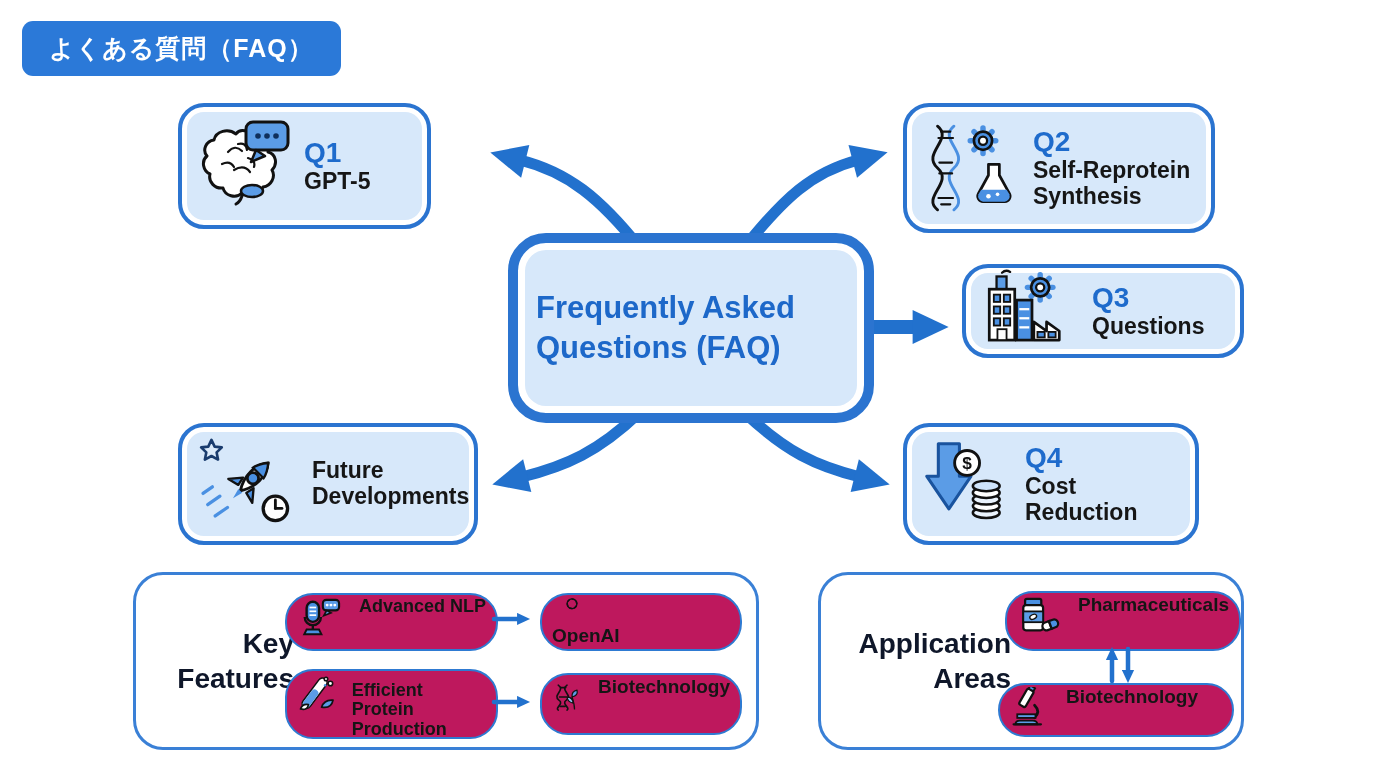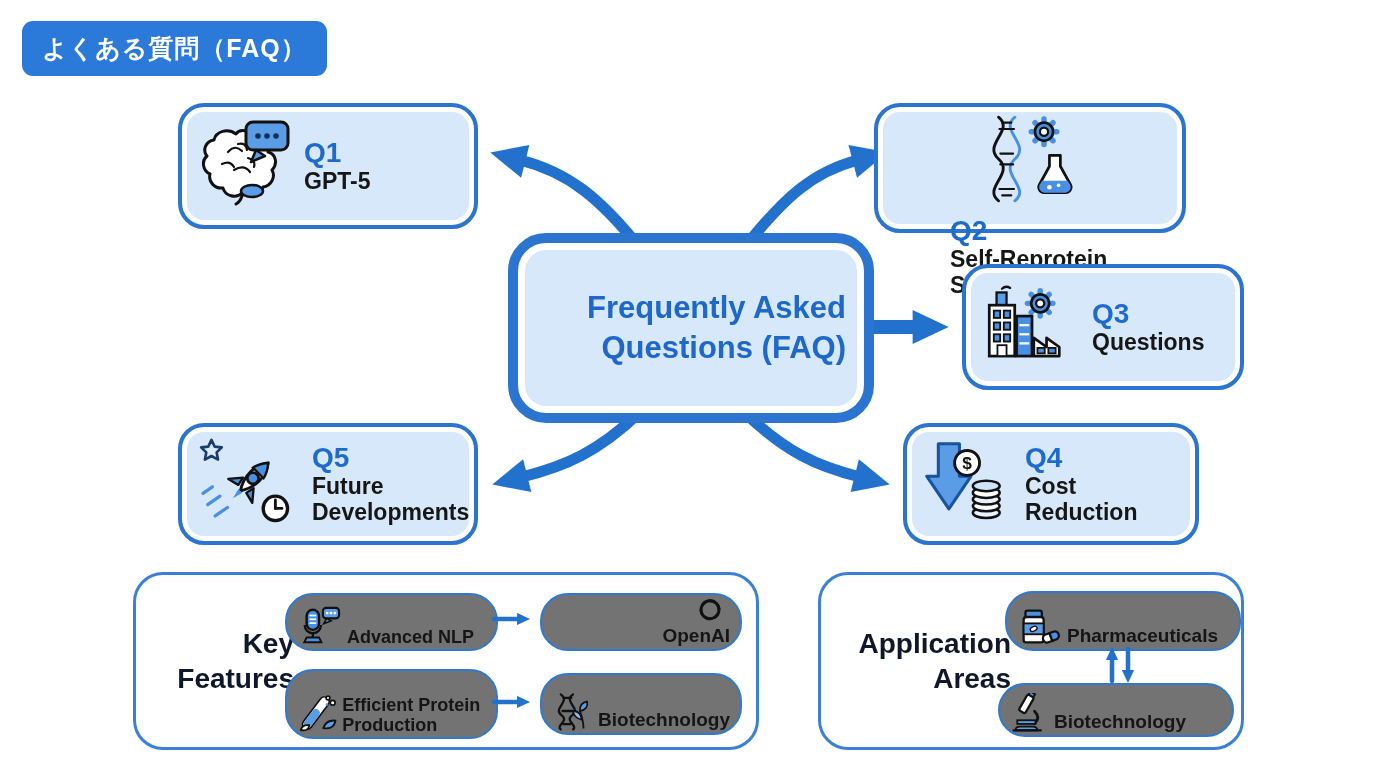--- a/index.html
+++ b/index.html
@@ -4,43 +4,43 @@
 <style>
   html,body{margin:0;padding:0;background:#fff;}
   #canvas{position:relative;width:1376px;height:768px;background:#ffffff;overflow:hidden;
           font-family:"Liberation Sans","DejaVu Sans",sans-serif;}
   svg{display:block;}
   .layer{position:absolute;left:0;top:0;pointer-events:none;}
   #arrows-under{z-index:1;}
   #arrows-over{z-index:3;}
 
   .badge{position:absolute;left:22px;top:21px;z-index:2;background:#2b79d8;color:#fff;
-         font-size:25px;font-weight:800;padding:11px 20px;border-radius:11px;letter-spacing:1px;}
+         font-size:25px;font-weight:800;padding:11px 27px;border-radius:11px;letter-spacing:1px;}
 
   .qbox{position:absolute;z-index:2;background:#d7e8fa;border:4.5px solid #2b74d0;border-radius:26px;
         box-shadow:inset 0 0 0 5px #ffffff;display:flex;align-items:center;gap:10px;box-sizing:border-box;
         padding:6px 8px 6px 16px;}
   .qicon{flex:0 0 auto;}
   .qtext{display:flex;flex-direction:column;justify-content:center;}
   .qid{color:#1e6bcc;font-size:28px;font-weight:800;line-height:1.15;}
   .qlabel{color:#161616;font-size:23px;font-weight:800;line-height:1.12;}
 
   .centerbox{position:absolute;left:508px;top:233px;width:366px;height:190px;z-index:2;
              background:#d7e8fa;border:10px solid #2b74d0;border-radius:38px;
              box-shadow:inset 0 0 0 7px #ffffff;display:flex;align-items:center;justify-content:center;
              box-sizing:border-box;}
-  .centertitle{color:#1d68c9;font-size:31px;font-weight:800;text-align:right;line-height:1.3;
+  .centertitle{color:#1d68c9;font-size:31px;font-weight:800;text-align:left;line-height:1.3;
                width:310px;}
 
   .panel{position:absolute;z-index:2;background:#ffffff;border:3px solid #3a80d6;border-radius:30px;
          box-sizing:border-box;}
   .ptitle{position:absolute;top:0;height:100%;display:flex;align-items:center;justify-content:center;
           color:#0f172a;font-size:28px;font-weight:800;text-align:right;line-height:1.25;}
-  .pill{position:absolute;background:#737373;border:2.5px solid #2e7ad2;border-radius:28px;
-        display:flex;align-items:flex-end;gap:4px;box-sizing:border-box;padding:2px 10px;}
+  .pill{position:absolute;background:#be185d;border:2.5px solid #2e7ad2;border-radius:28px;
+        display:flex;align-items:flex-start;gap:16px;box-sizing:border-box;padding:2px 10px;}
   .plabel{color:#151515;font-size:18px;font-weight:800;line-height:1.08;}
   .plabel.big{font-size:19px;}
 </style>
 </head>
 <body>
 
 <div id="canvas">
 
   <svg width="0" height="0" style="position:absolute" aria-hidden="true">
     <defs>
@@ -67,21 +67,21 @@
       <path d="M640,248 C600,198 568,172 520,160" marker-end="url(#bh)"></path>
       <path d="M744,248 C784,198 812,172 858,160" marker-end="url(#bh)"></path>
       <path d="M858,327 H918" stroke-width="14" marker-end="url(#bh)"></path>
       <path d="M744,412 C786,452 816,466 860,477" marker-end="url(#bh)"></path>
       <path d="M640,412 C598,452 566,466 522,477" marker-end="url(#bh)"></path>
     </g>
   </svg>
 
   <div class="badge">よくある質問（FAQ）</div>
 
-  <div class="qbox" style="left:178px;top:103px;width:300px;height:126px;">
+  <div class="qbox" style="left:178px;top:103px;width:253px;height:126px;">
     <svg class="qicon" width="96" height="96" viewBox="0 0 96 96">
       <path d="M38,16 C30,10 18,13 16,22 C8,23 4,32 9,38 C3,43 5,53 12,56 C10,64 17,71 25,70 C27,78 38,81 44,75 C52,80 63,77 65,69 C73,68 78,59 74,52 C80,46 78,36 70,34 C71,25 63,18 55,20 C52,12 42,10 38,16 Z" fill="#fff" stroke="#111" stroke-width="3" stroke-linejoin="round"></path>
       <ellipse cx="54" cy="73" rx="11" ry="6" fill="#5b9ce6" stroke="#111" stroke-width="2.5"></ellipse>
       <path d="M44,78 q-2,6 -6,8" stroke="#111" stroke-width="3" fill="none" stroke-linecap="round"></path>
       <g stroke="#111" stroke-width="2.2" fill="none" stroke-linecap="round">
         <path d="M30,34 q7,-8 14,-1"></path>
           <path d="M24,46 q8,-4 12,3"></path>
         <path d="M40,26 q8,-2 9,6"></path>
           <path d="M36,52 q10,-6 16,2"></path>
           <path d="M50,40 q8,2 6,9"></path>
@@ -91,21 +91,21 @@
       <circle cx="60" cy="18" r="2.8" fill="#0f2f5c"></circle>
         <circle cx="69" cy="18" r="2.8" fill="#0f2f5c"></circle>
         <circle cx="78" cy="18" r="2.8" fill="#0f2f5c"></circle>
     </svg>
     <div class="qtext">
       <span class="qid">Q1</span>
       <span class="qlabel">GPT-5</span>
     </div>
   </div>
 
-  <div class="qbox" style="left:874px;top:103px;width:312px;height:130px;flex-direction:column;">
+  <div class="qbox" style="left:903px;top:103px;width:312px;height:130px;">
     <svg class="qicon" width="100" height="92" viewBox="0 0 110 100">
       <g fill="none" stroke-linecap="round">
         <path d="M16,4 C34,18 -2,34 16,50 C34,66 -2,82 16,96" stroke="#111" stroke-width="3.2"></path>
         <path d="M34,4 C16,18 52,34 34,50 C16,66 52,82 34,96" stroke="#4a90e2" stroke-width="3.2"></path>
         <g stroke="#111" stroke-width="2.4">
           <path d="M20,10 h10"></path>
             <path d="M17,17 h16"></path>
           <path d="M18,44 h14"></path>
             <path d="M18,56 h14"></path>
           <path d="M17,83 h16"></path>
@@ -117,21 +117,21 @@
       <path d="M64,74 l-3,5 a6,6 0 0 0 5,8 h24 a6,6 0 0 0 5,-8 l-3,-5 z" fill="#4a90e2"></path>
       <circle cx="72" cy="81" r="2.5" fill="#fff"></circle>
         <circle cx="82" cy="79" r="2" fill="#fff"></circle>
     </svg>
     <div class="qtext" style="width:168px;">
       <span class="qid">Q2</span>
       <span class="qlabel">Self-Reprotein Synthesis</span>
     </div>
   </div>
 
-  <div class="qbox" style="left:962px;top:264px;width:282px;height:126px;">
+  <div class="qbox" style="left:962px;top:264px;width:282px;height:94px;">
     <svg class="qicon" width="100" height="92" viewBox="0 0 110 100">
       <use href="#gearshape" transform="translate(64,24)"></use>
       <path d="M22,8 q4,-4 9,-1" stroke="#111" stroke-width="2.5" fill="none" stroke-linecap="round"></path>
       <rect x="16" y="12" width="11" height="14" fill="#5b9ce6" stroke="#111" stroke-width="2.5"></rect>
       <rect x="8" y="26" width="28" height="56" fill="#fff" stroke="#111" stroke-width="3"></rect>
       <g fill="#4a90e2" stroke="#111" stroke-width="2">
         <rect x="13" y="32" width="7" height="8"></rect>
           <rect x="24" y="32" width="7" height="8"></rect>
         <rect x="13" y="45" width="7" height="8"></rect>
           <rect x="24" y="45" width="7" height="8"></rect>
@@ -190,21 +190,20 @@
         <path d="M8,4 L18,16 L6,13 Z" fill="#4a90e2" stroke="#111" stroke-width="2.5" stroke-linejoin="round"></path>
         <path d="M-3,16 L0,27 L3,16 Z" fill="#4a90e2"></path>
       </g>
       <circle cx="82" cy="76" r="13" fill="#fff" stroke="#111" stroke-width="3.5"></circle>
       <g stroke="#111" stroke-width="3" stroke-linecap="round">
           <path d="M82,76 V67"></path>
           <path d="M82,76 H89"></path>
         </g>
     </svg>
     <div class="qtext">
-      <span class="qid">Q5</span>
       <span class="qlabel">Future Developments</span>
     </div>
   </div>
 
   <div class="centerbox">
     <div class="centertitle">Frequently Asked Questions (FAQ)</div>
   </div>
 
   <div class="panel" style="left:133px;top:572px;width:626px;height:178px;">
     <div class="ptitle" style="left:8px;width:150px;">Key Features</div>

